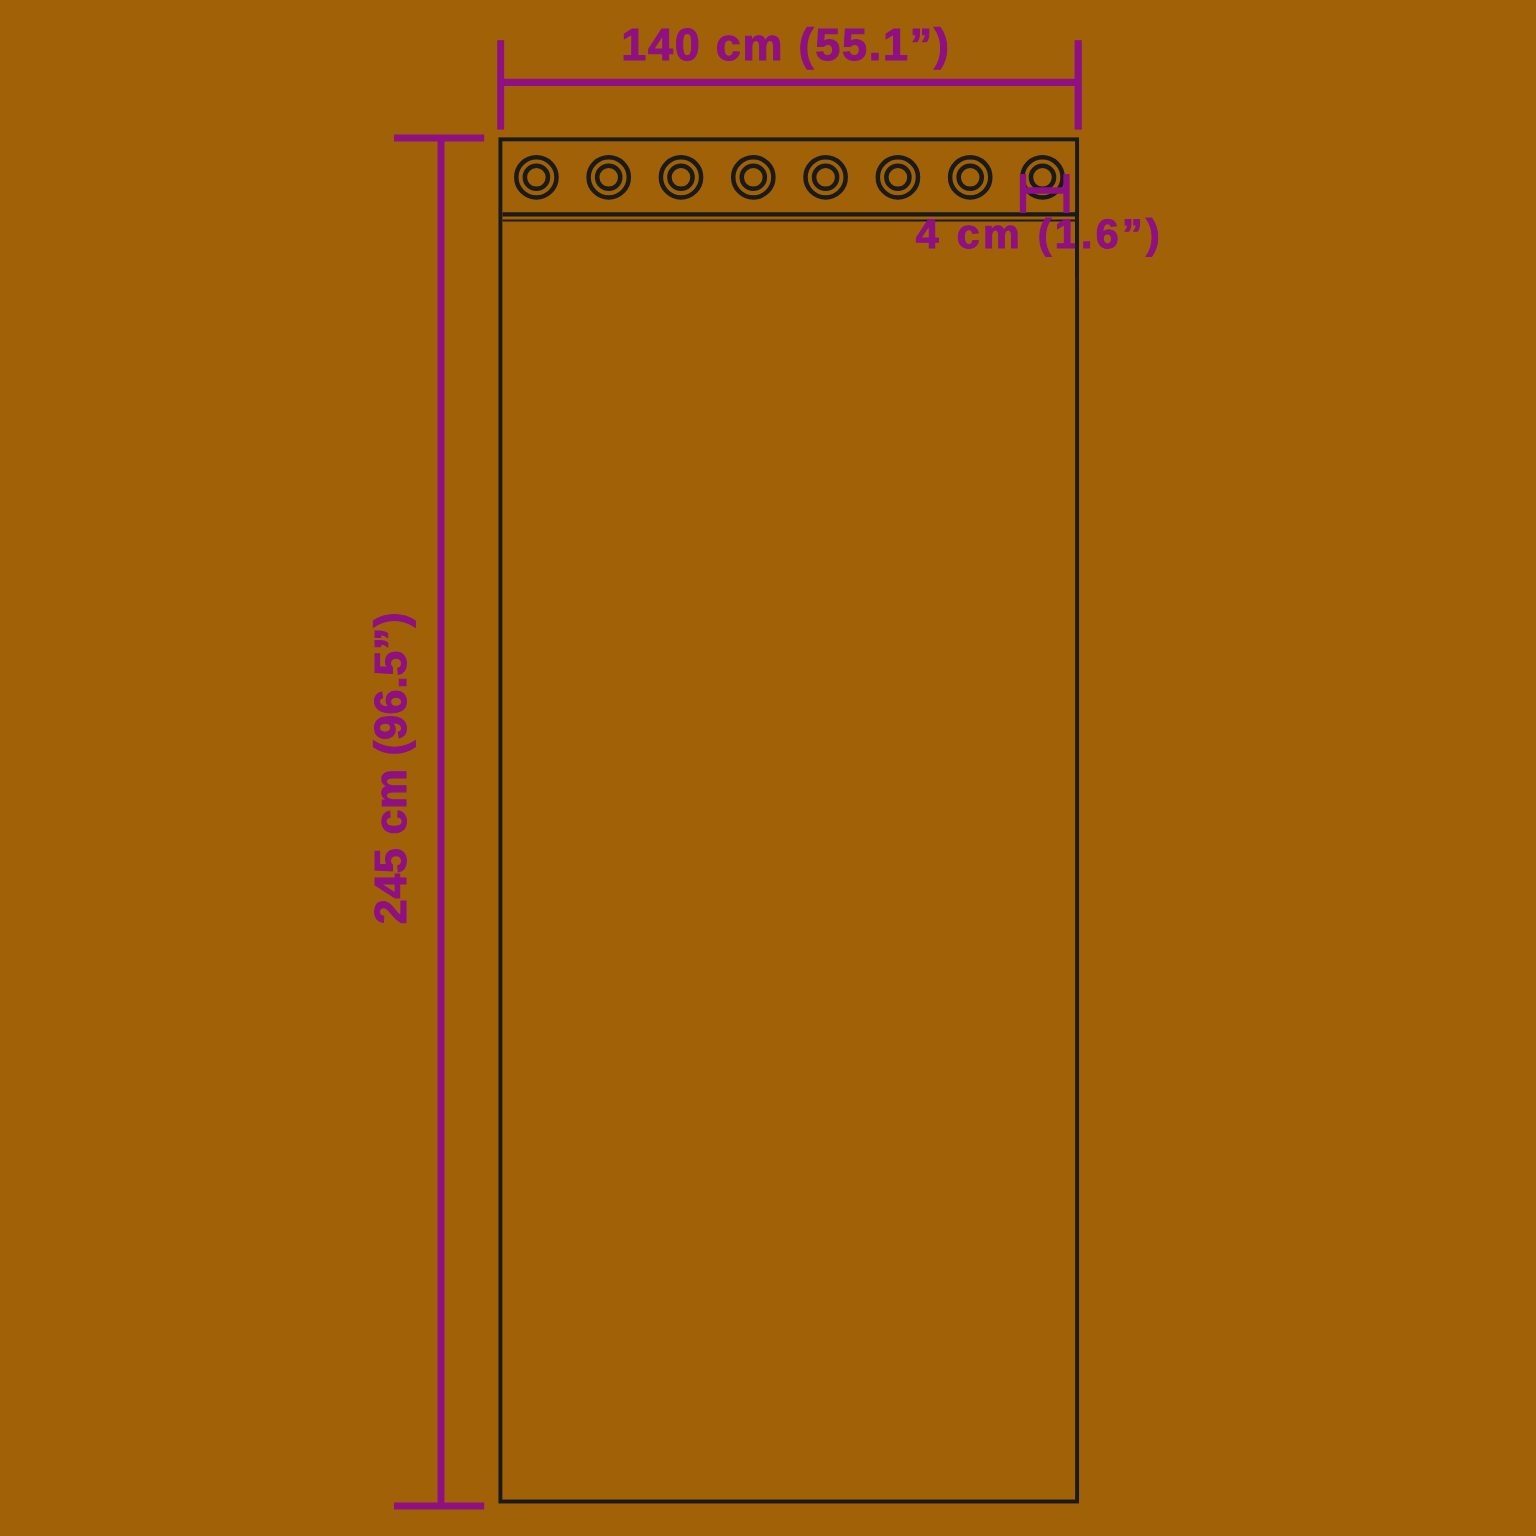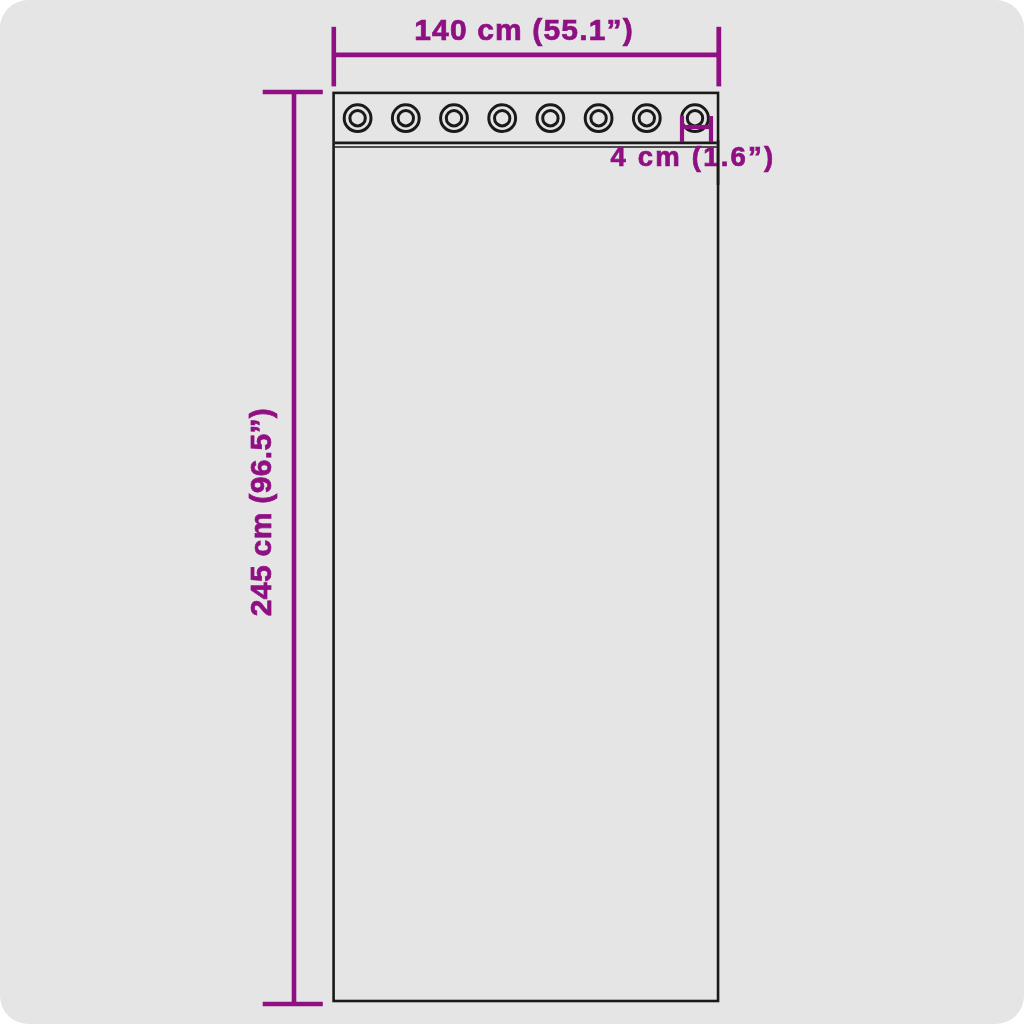--- a/index.html
+++ b/index.html
@@ -1,16 +1,16 @@
 <!DOCTYPE html>
 <html><head>
 <meta charset="utf-8">
 <style>
   html,body{margin:0;padding:0;background:#ffffff;}
-  .page{position:relative;width:1024px;height:1024px;background:#e5e5e5;overflow:hidden;border-radius:28px;}
+  .page{position:relative;width:1024px;height:1024px;background:#a16207;overflow:hidden;}
   svg{position:absolute;top:0;left:0;}
   text{font-family:"Liberation Sans",sans-serif;font-weight:bold;}
 </style>
 </head>
 <body>
 <div class="page">
 <svg width="1024" height="1024" viewBox="0 0 1024 1024" style="filter:blur(0.3px)">
 
   <rect x="333.6" y="92.9" width="384.45" height="908.1" fill="none" stroke="#1a1a1a" stroke-width="2.6"></rect>
 

